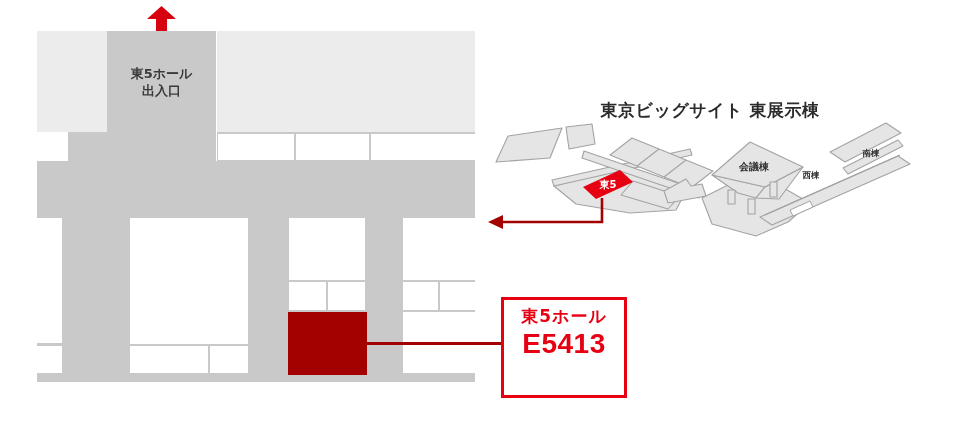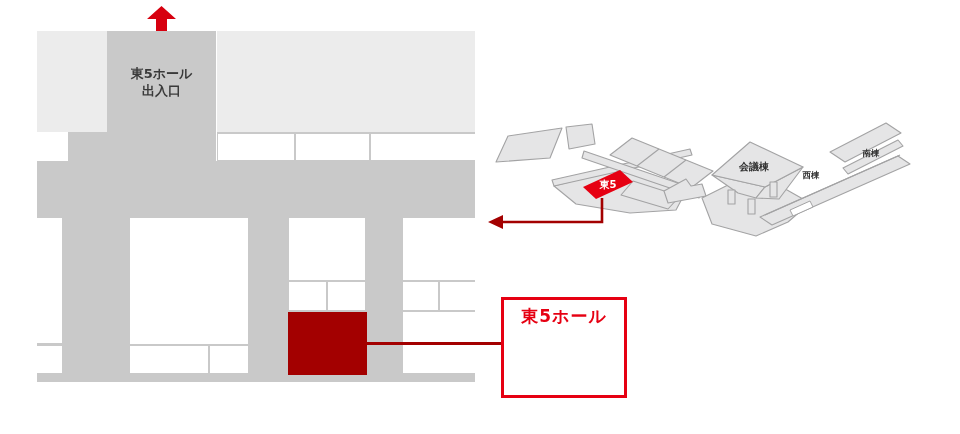--- a/index.html
+++ b/index.html
@@ -90,22 +90,24 @@
     <div class="abs wh" style="left:403px;top:345px;width:72px;height:28px;"></div>
 
     <div class="abs mg" style="left:37px;top:373px;width:438px;height:9px;"></div>
 
     <div class="booth"></div>
     <div class="lead"></div>
   </div>
 
   <div class="callout">
     <div class="jl">東5ホール</div>
+    <div class="num">E5413</div>
   </div>
 
+  <div class="ov-title">東京ビッグサイト 東展示棟</div>
 
   <svg class="abs" style="left:480px;top:90px;" width="480" height="150" viewBox="0 0 480 150">
 
     <polygon class="mf" points="74,96 140,79 205,103 196,120 150,123 96,114"></polygon>
 
     <polygon class="mf" points="72,90 210,59 212,65 74,96"></polygon>
     <polygon class="mf" points="104,61 221,101 219,108 102,68"></polygon>
 
     <polygon class="mf" points="130,65 152,48 233,81 211,98"></polygon>
     <line class="mline" x1="179" y1="59" x2="157" y2="76"></line>

